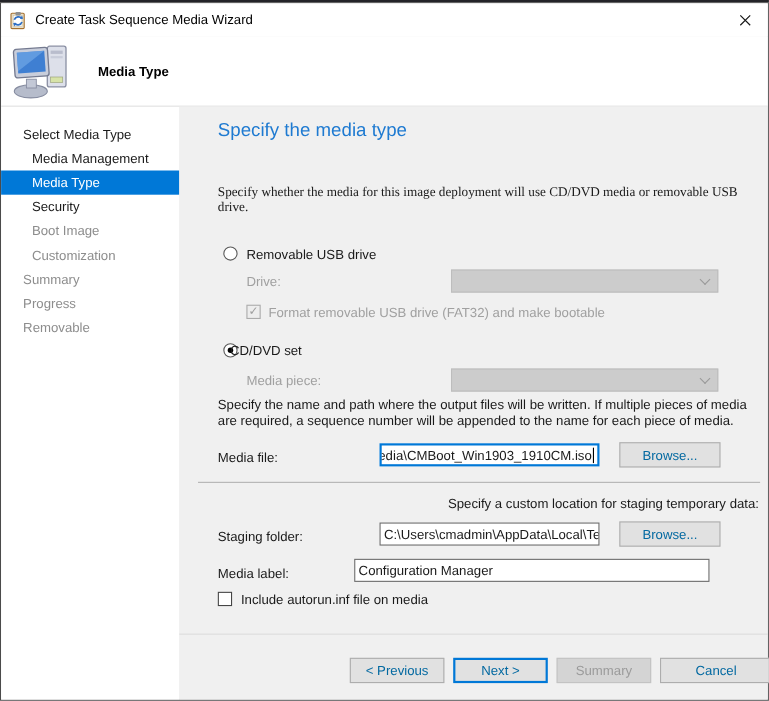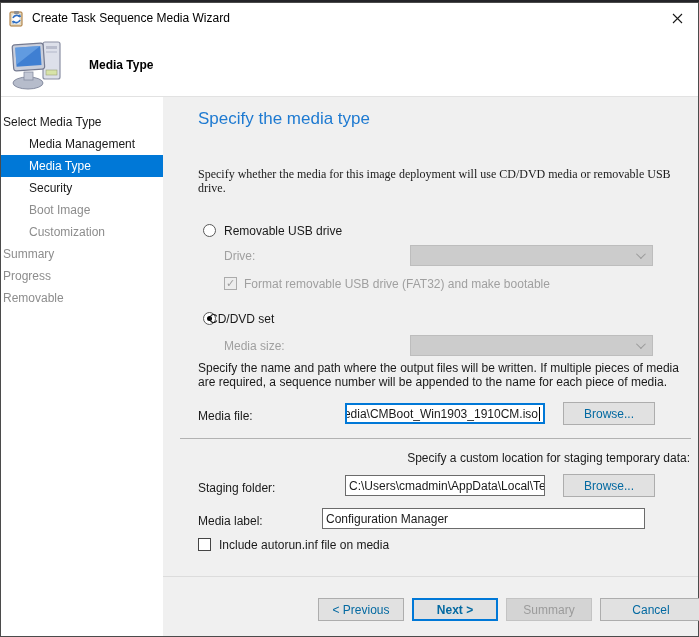--- a/index.html
+++ b/index.html
@@ -32,21 +32,21 @@
     height:64px; background:#fff; border-bottom:1px solid #e2e2e2;
     position:relative; flex:0 0 auto;
   }
   .header-icon { position:absolute; left:9px; top:3px; }
   .header-title { position:absolute; left:88px; top:25px; font-size:12px; font-weight:bold; color:#000; }
   
   .main { flex:1 1 auto; display:flex; min-height:0; }
   .sidebar { width:162px; background:#fff; padding-top:14px; flex:0 0 auto; }
   .nav-item {
     height:22px; line-height:22px; font-size:12px; color:#1a1a1a;
-    padding-left:2px; white-space:nowrap;
+    padding-left:20px; white-space:nowrap;
   }
   .nav-item.lvl1 { padding-left:28px; }
   .nav-item.pending { color:#8d8d8d; }
   .nav-item.selected { background:var(--accent); color:#fff; }
   .content { flex:1 1 auto; position:relative; background:#f0f0f0; font-size:12px; color:#1a1a1a; }
   .page-title { position:absolute; left:35px; top:12px; font-size:17px; color:var(--title-blue); }
   .para { position:absolute; line-height:14px; }
   .p-intro  { left:35px; top:70px;  width:478px;font-family:Liberation Serif, serif; }
   .p-output { left:35px; top:264px; width:492px; }
   .p-staging{ left:35px; top:354px; width:492px;text-align:right; }
@@ -84,21 +84,21 @@
   }
   .tinput.focused { border:2px solid var(--accent); justify-content:flex-end; }
   .caret { display:inline-block; width:1px; height:14px; background:#000; margin-left:1px; flex:0 0 auto; }
   
   .btn {
     position:absolute; height:23px; background:#e1e1e1; border:1px solid #adadad;
     font-size:12px; color:#0369a1; display:flex; align-items:center; justify-content:center;
     font-family:inherit;
   }
   .btn.browse { width:92px; }
-  .btn.default { border:2px solid var(--accent);font-weight:bold; }
+  .btn.default { border:2px solid var(--accent); }
   .btn.disabled { background:#d4d4d4; border-color:#c3c3c3; color:#9b9b9b; }
   .divider { position:absolute; left:17px; right:7px; height:1px; background:#b2b2b2; }
   .bottom-sep { position:absolute; left:0; right:0; top:479px; height:1px; background:#dcdcdc; }
 </style>
 </head>
 <body>
 
 <div class="dialog">
 
   <div class="titlebar">
@@ -161,21 +161,21 @@
       <div class="dropdown" style="left:247px; top:148px;">
         <span class="chev"></span>
       </div>
 
       <span class="checkbox disabled" style="left:61px; top:180px;">✓</span>
       <span class="lbl disabled" style="left:81px; top:180px;">Format removable USB drive (FAT32) and make bootable</span>
 
       <span class="radio checked" style="left:40px; top:215px;"></span>
       <span class="lbl" style="left:46px; top:215px;">CD/DVD set</span>
 
-      <span class="lbl disabled" style="left:61px; top:242px;">Media size:</span>
+      <span class="lbl disabled" style="left:61px; top:242px;">Media piece:</span>
       <div class="dropdown" style="left:247px; top:238px;">
         <span class="chev"></span>
       </div>
 
       <div class="para p-output">Specify the name and path where the output files will be written.  If multiple pieces of media are required, a sequence number will be appended to the name for each piece of media.</div>
 
       <span class="lbl" style="left:35px; top:312px;">Media file:</span>
       <div class="tinput focused" style="left:182px; top:306px; width:200px;">
         <span>src\src$\BootMedia\CMBoot_Win1903_1910CM.iso</span>
           <span class="caret"></span>

